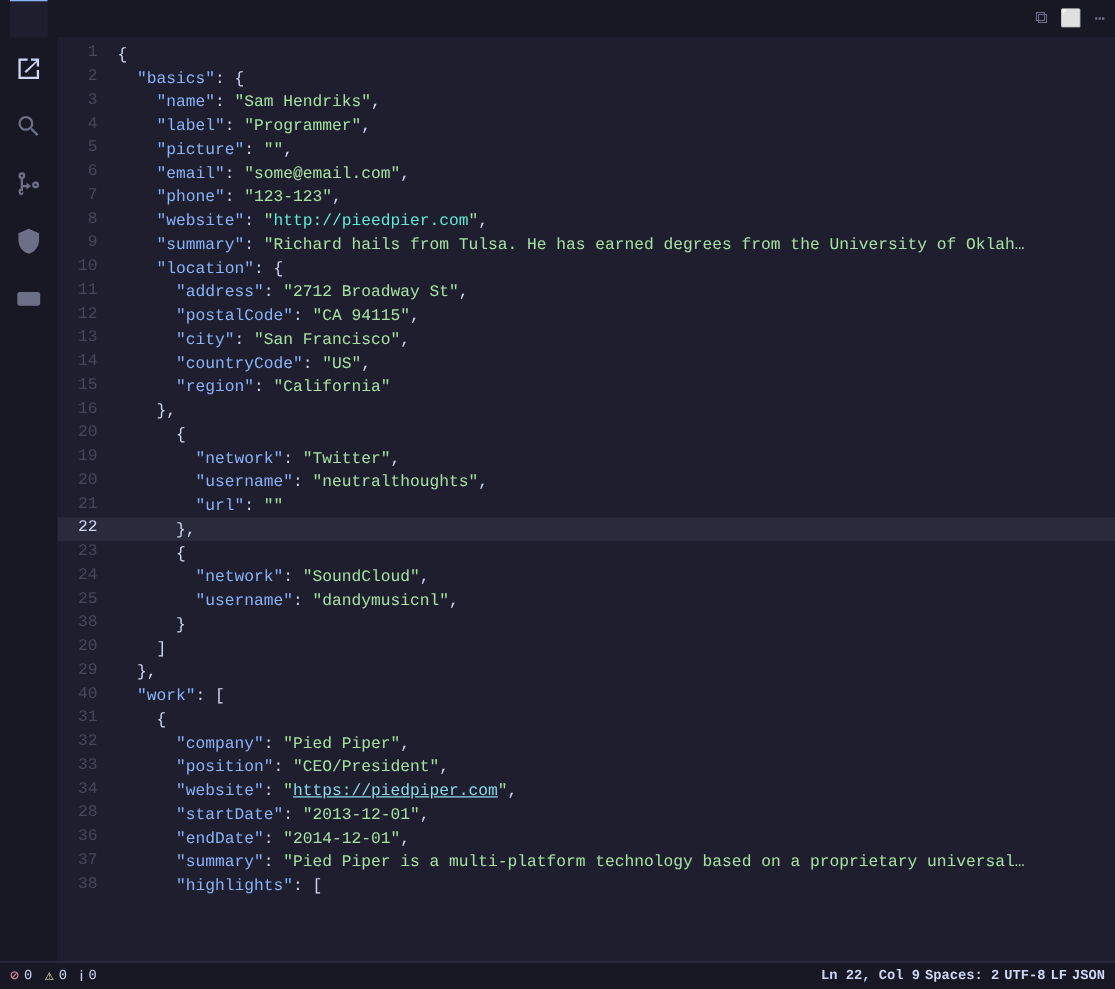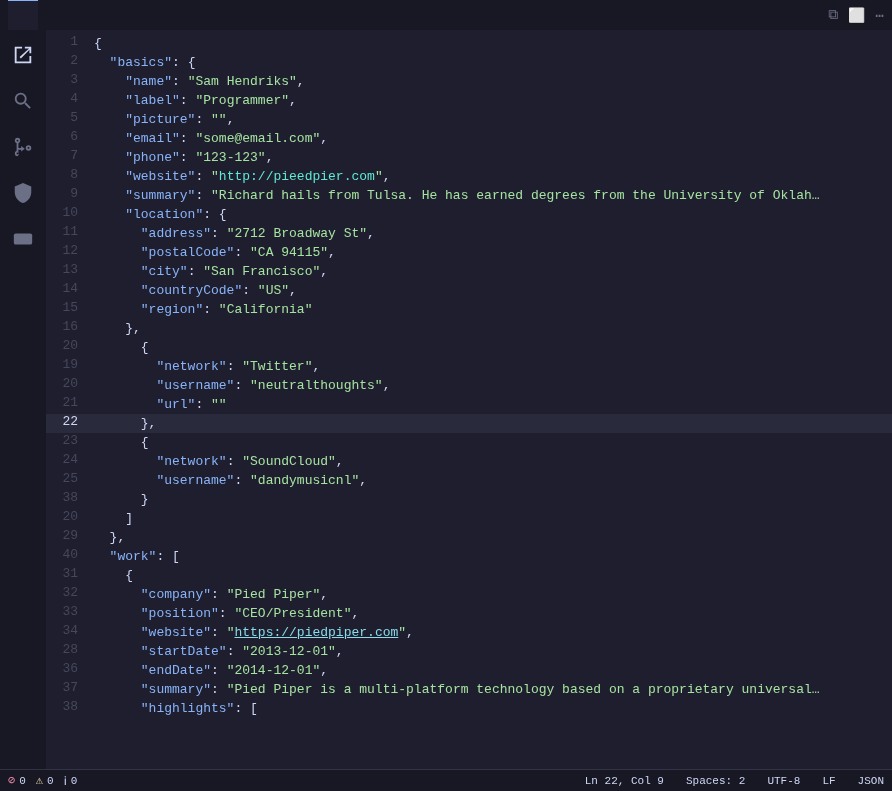--- a/index.html
+++ b/index.html
@@ -164,21 +164,22 @@
       gap: 4px;
       font-size: 11px;
       color: #cdd6f4;
     }
     .status-item .icon {
       font-size: 12px;
     }
     .status-right {
       margin-left: auto;
       display: flex;
-      gap: 22px;
+      gap: 4px;
+      font-weight: bold;
     }
     .status-error { color: #f38ba8; }
     .status-warn { color: #f9e2af; }
   </style>
 </head>
 <body>
 
 <div class="title-bar">
   <div class="tab-bar">
     <div class="tab">

